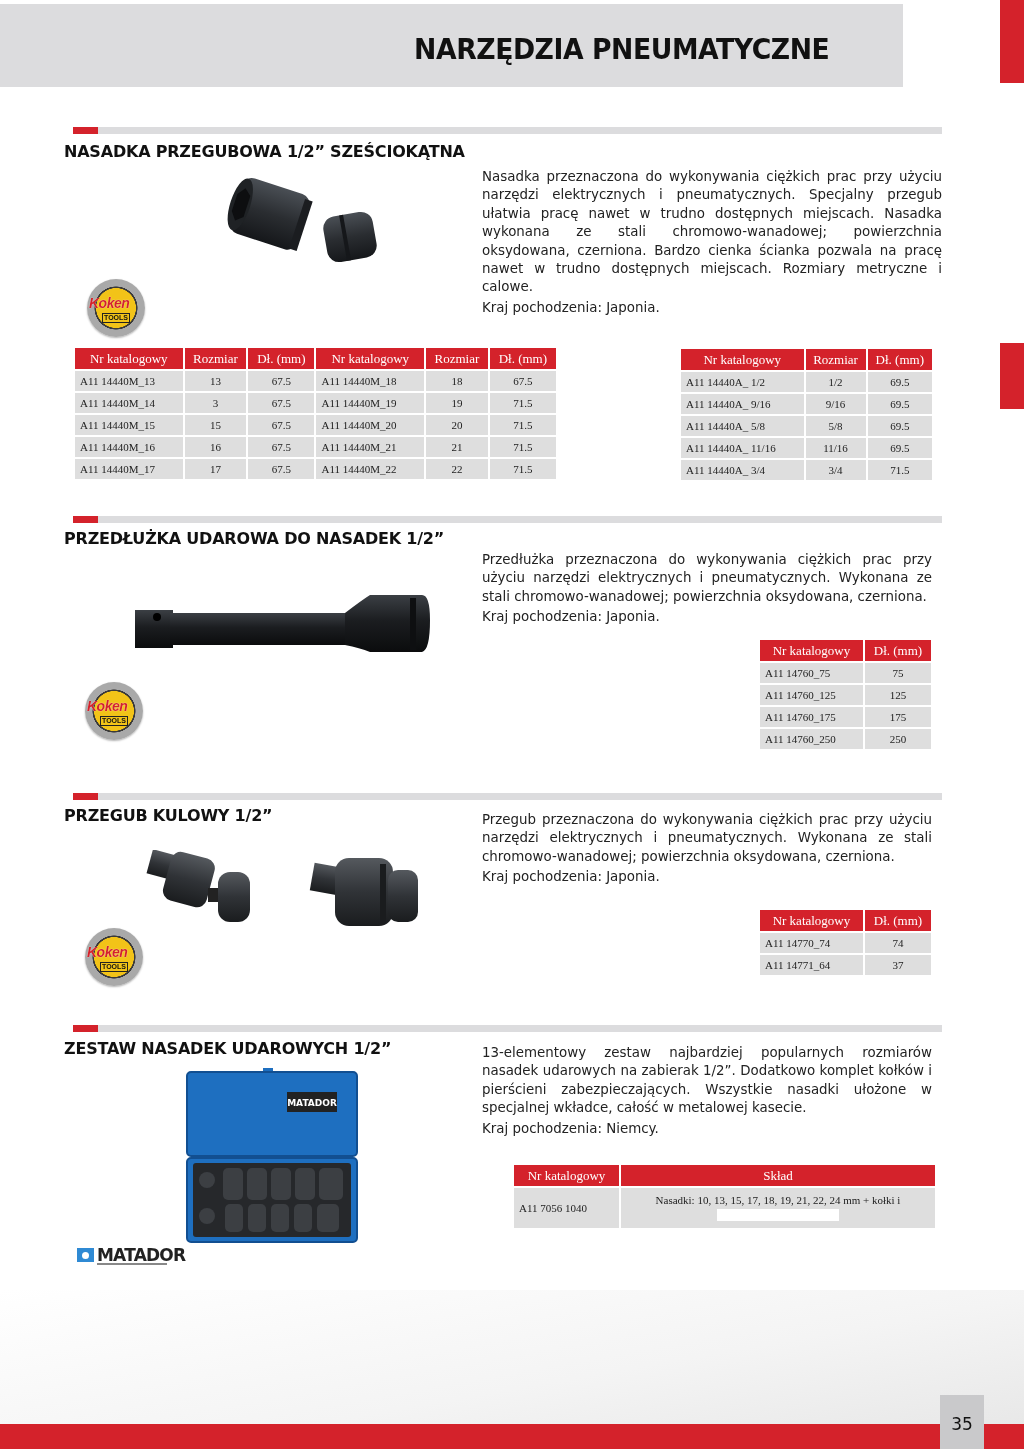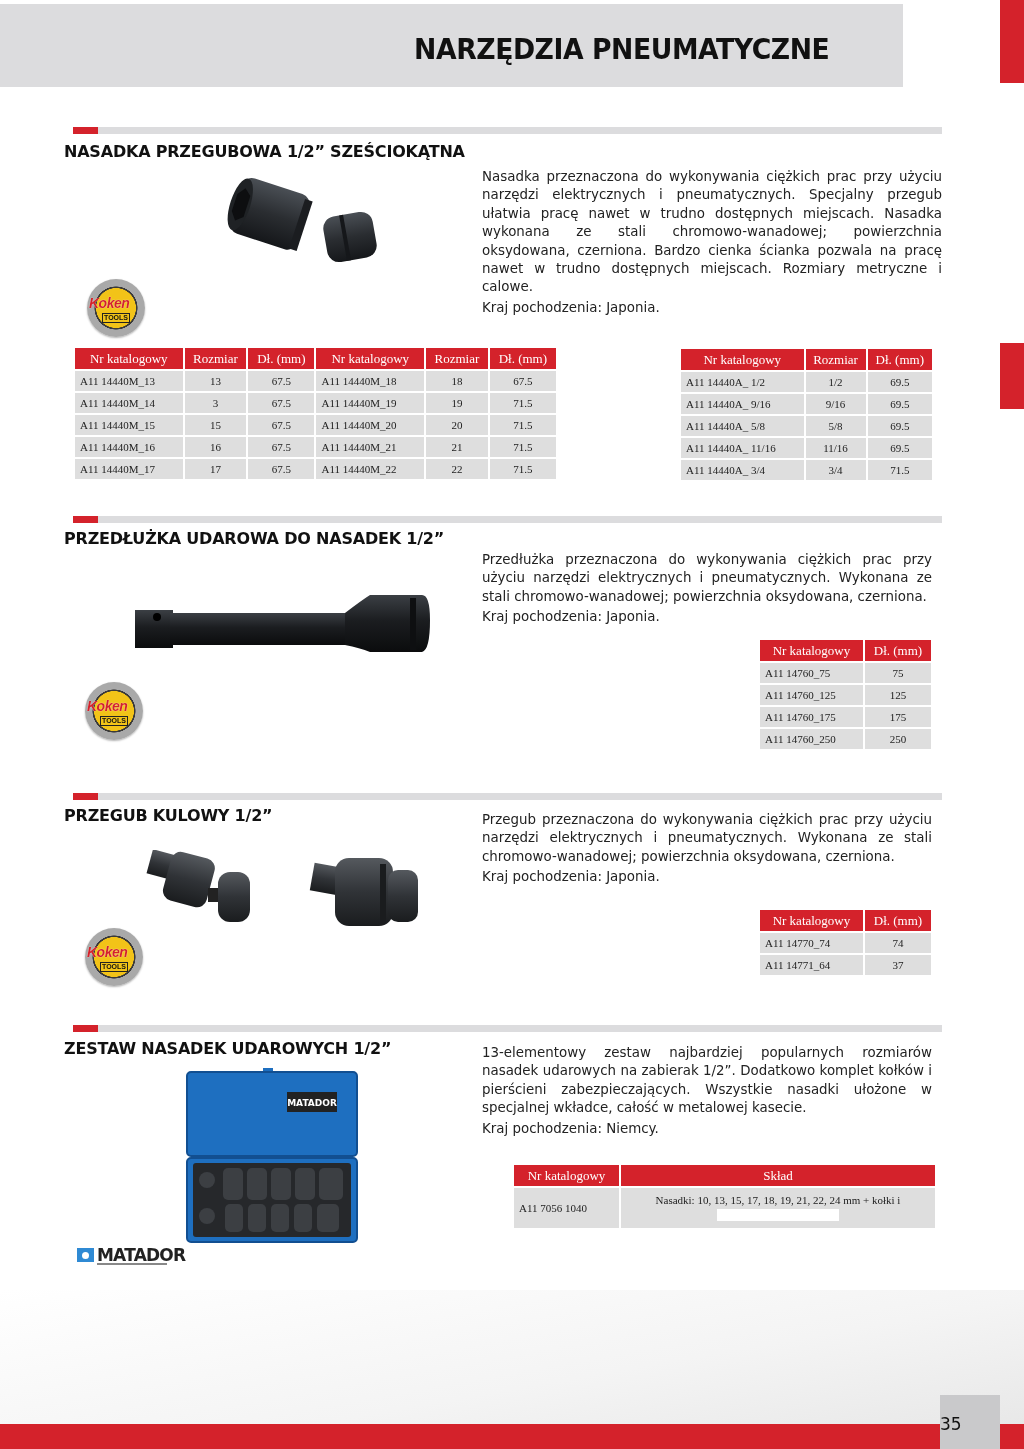--- a/index.html
+++ b/index.html
@@ -30,21 +30,21 @@
   .product-img { position: absolute; }
 
   .matador-logo { position: absolute; left: 77px; top: 1245px; width: 115px; height: 22px; }
   .matador-logo .box { position: absolute; left: 0; top: 3px; width: 17px; height: 14px; background: #2f8ad4; }
   .matador-logo .box::after { content: ""; position: absolute; left: 5px; top: 4px; width: 7px; height: 7px; border-radius: 50%; background: #fff; }
   .matador-logo .name { position: absolute; left: 20px; top: 0; font-family: "DejaVu Sans", sans-serif; font-weight: bold; font-size: 17px; color: #222; letter-spacing: -0.8px; }
   .matador-logo .sub { position: absolute; left: 20px; top: 18px; width: 70px; height: 2px; background: #888; }
 
   .footer-shade { position: absolute; left: 0; top: 1290px; width: 1024px; height: 135px; background: linear-gradient(170deg, #ffffff 0%, #f4f4f4 60%, #e8e8e8 100%); }
   .footer-red { position: absolute; left: 0; top: 1424px; width: 1024px; height: 25px; background: #d4222b; }
-  .page-num { position: absolute; left: 940px; top: 1395px; width: 60px; height: 54px; background: #c9c9cb; font-family: "DejaVu Sans", sans-serif; font-size: 17px; color: #111; text-align: left; line-height: 58px; }
+  .page-num { position: absolute; left: 940px; top: 1395px; width: 44px; height: 54px; background: #c9c9cb; font-family: "DejaVu Sans", sans-serif; font-size: 17px; color: #111; text-align: center; line-height: 58px; }
 
   .hl-white { background: #fff; color: #fff; }
 </style>
 </head>
 <body>
 
 <div class="header">
   <div class="header-title">NARZĘDZIA PNEUMATYCZNE</div>
 </div>
 <div class="header-red"></div>

